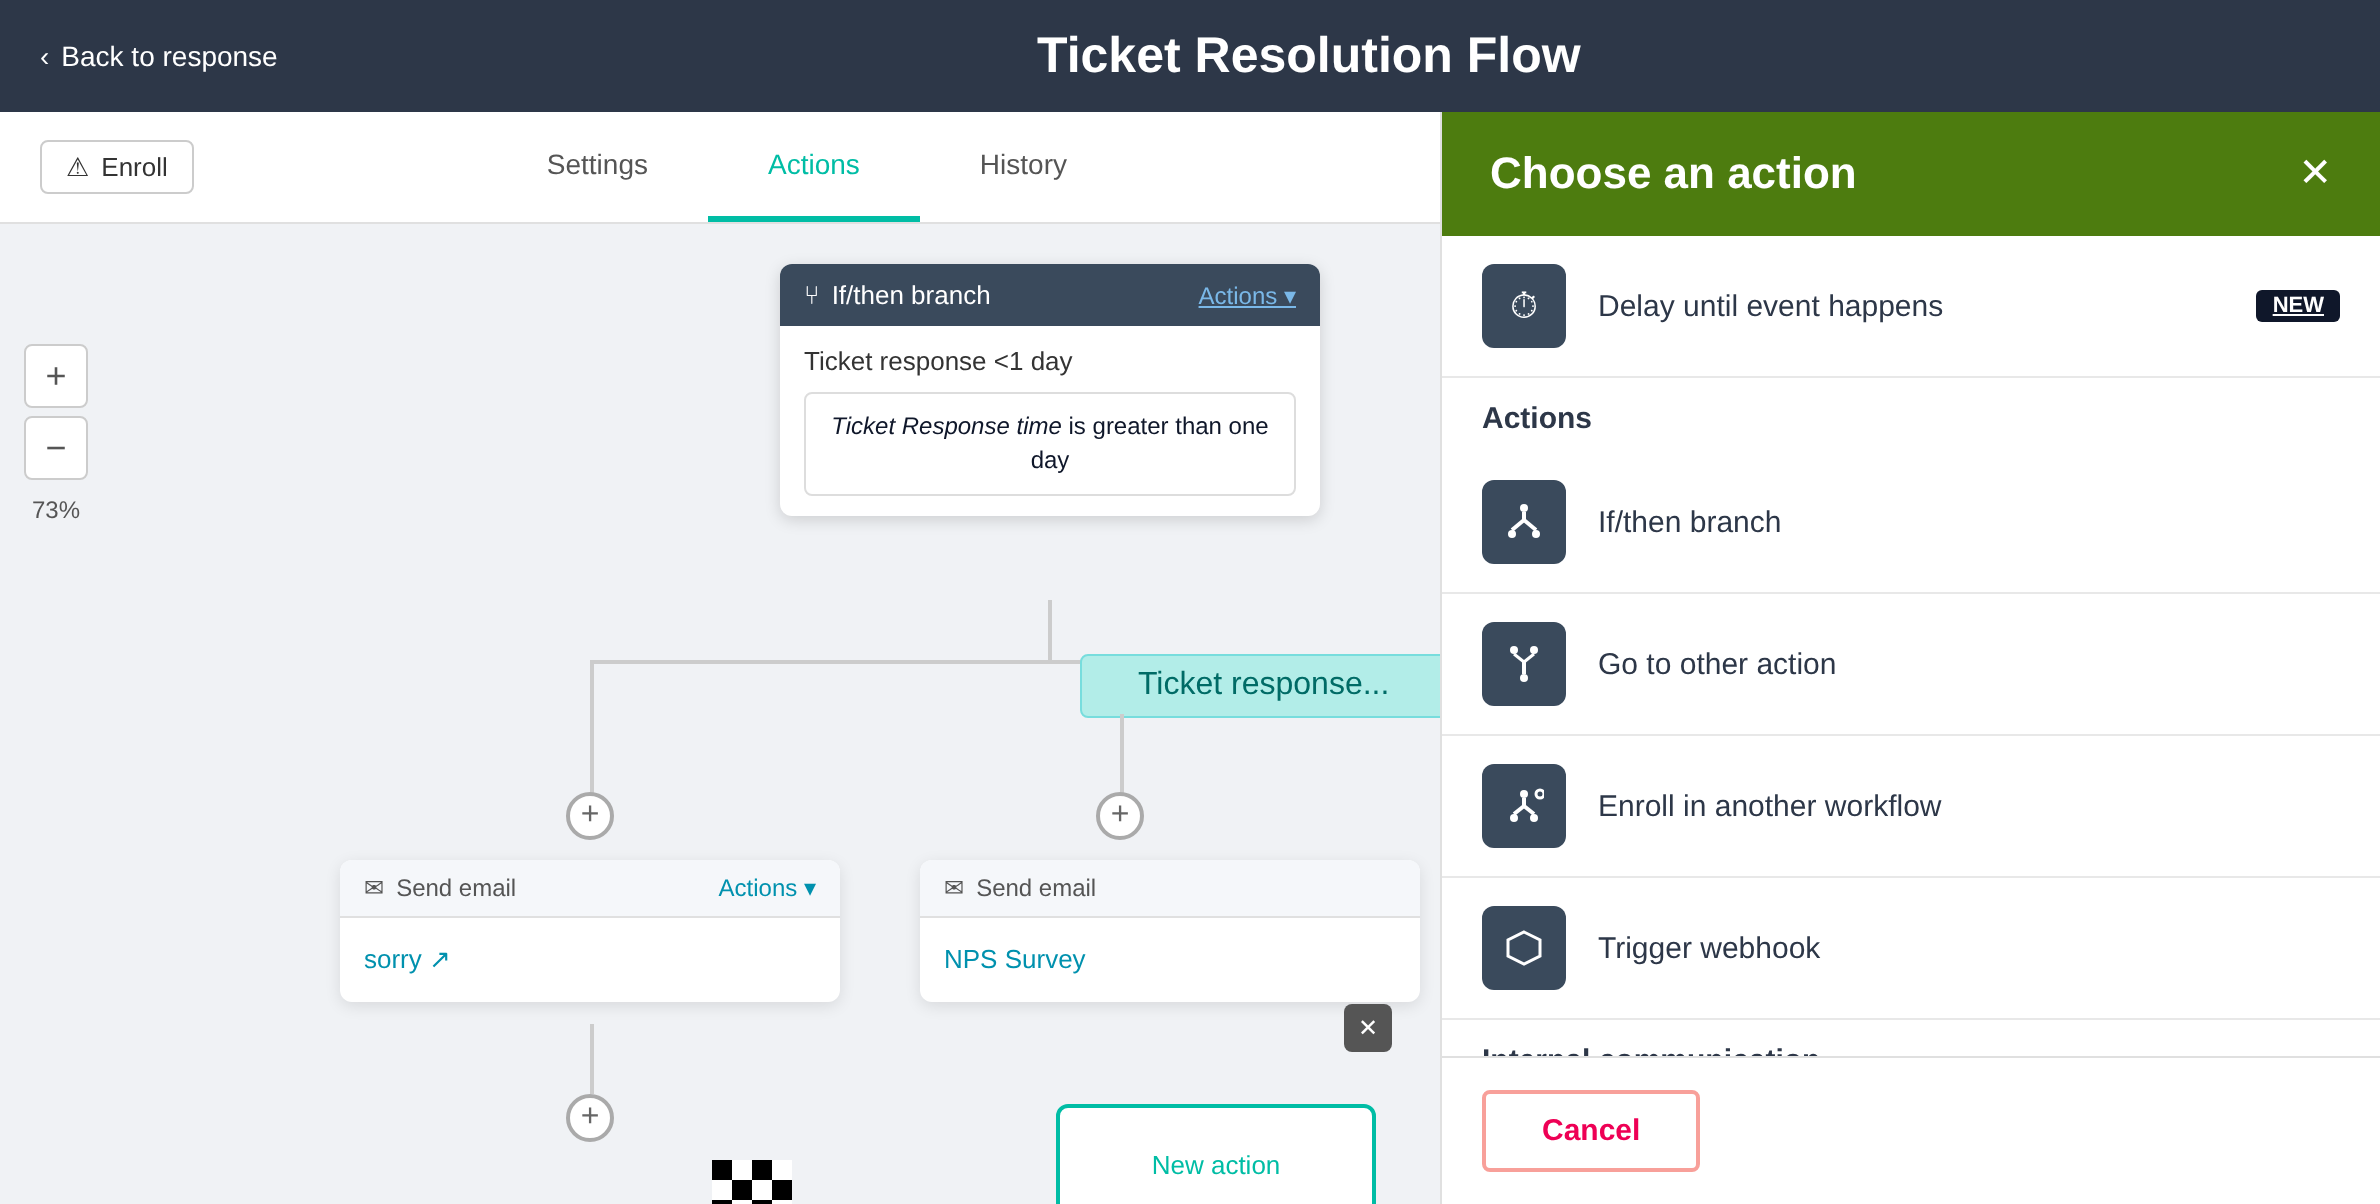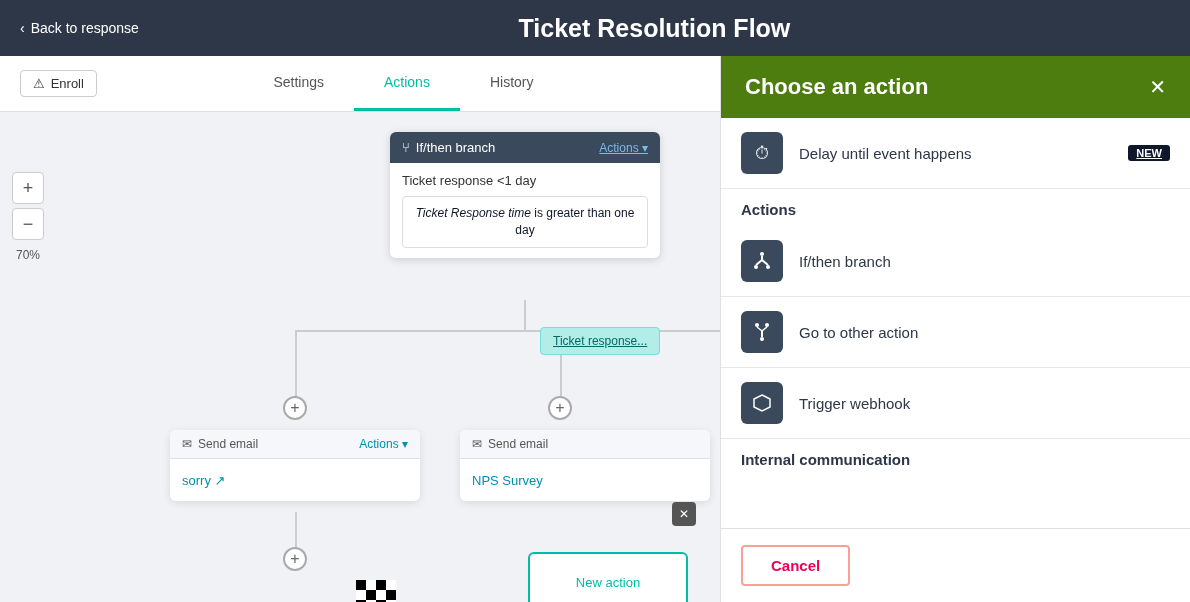--- a/index.html
+++ b/index.html
@@ -163,25 +163,24 @@
       color: #a00;
       white-space: nowrap;
     }
     .branch-teal {
       position: absolute;
       left: 540px;
       top: 215px;
       background: #b2ede8;
       border: 1px solid #7dd;
       border-radius: 4px;
-      padding: 6px 12px;
-      font-size: 12px;
+      padding: 6px 28px;
+      font-size: 16px;
       color: #006b66;
       white-space: nowrap;
-      text-decoration: underline;
     }
 
     
     .plus-btn {
       position: absolute;
       width: 24px;
       height: 24px;
       border: 2px solid #aaa;
       border-radius: 50%;
       background: white;
@@ -432,21 +431,21 @@
         <div class="tab active">Actions</div>
         <div class="tab">History</div>
       </div>
     </div>
 
     <div class="canvas">
 
       <div class="zoom-controls">
         <button class="zoom-btn">+</button>
         <button class="zoom-btn">−</button>
-        <div class="zoom-label">70%</div>
+        <div class="zoom-label">73%</div>
       </div>
 
       <div class="if-then-node">
         <div class="node-header">
           <div class="node-header-left">
             <span>⑂</span>
             <span>If/then branch</span>
           </div>
           <span class="node-actions-link">Actions ▾</span>
         </div>
@@ -571,20 +570,34 @@
             <line x1="10" y1="15" x2="10" y2="9" stroke="white" stroke-width="2"></line>
             <line x1="10" y1="9" x2="5" y2="5" stroke="white" stroke-width="1.5"></line>
             <line x1="10" y1="9" x2="15" y2="5" stroke="white" stroke-width="1.5"></line>
             <circle cx="5" cy="3" r="2" fill="white"></circle>
             <circle cx="15" cy="3" r="2" fill="white"></circle>
           </svg>
         </div>
         <span class="action-label">Go to other action</span>
       </div>
 
+      <div class="action-item">
+        <div class="action-icon dark">
+          <svg width="20" height="20" viewBox="0 0 20 20" fill="white">
+            <circle cx="10" cy="4" r="2" fill="white"></circle>
+            <line x1="10" y1="6" x2="10" y2="10" stroke="white" stroke-width="2"></line>
+            <line x1="10" y1="10" x2="5" y2="14" stroke="white" stroke-width="2"></line>
+            <line x1="10" y1="10" x2="15" y2="14" stroke="white" stroke-width="2"></line>
+            <circle cx="5" cy="16" r="2" fill="white"></circle>
+            <circle cx="15" cy="16" r="2" fill="white"></circle>
+            <circle cx="18" cy="4" r="2" stroke="white" stroke-width="1.5" fill="none"></circle>
+          </svg>
+        </div>
+        <span class="action-label">Enroll in another workflow</span>
+      </div>
 
       <div class="action-item">
         <div class="action-icon dark">
           <svg width="20" height="20" viewBox="0 0 20 20" fill="none" stroke="white" stroke-width="1.5">
             <polygon points="10,2 18,6 18,14 10,18 2,14 2,6" fill="none" stroke="white" stroke-width="1.5"></polygon>
           </svg>
         </div>
         <span class="action-label">Trigger webhook</span>
       </div>
 

